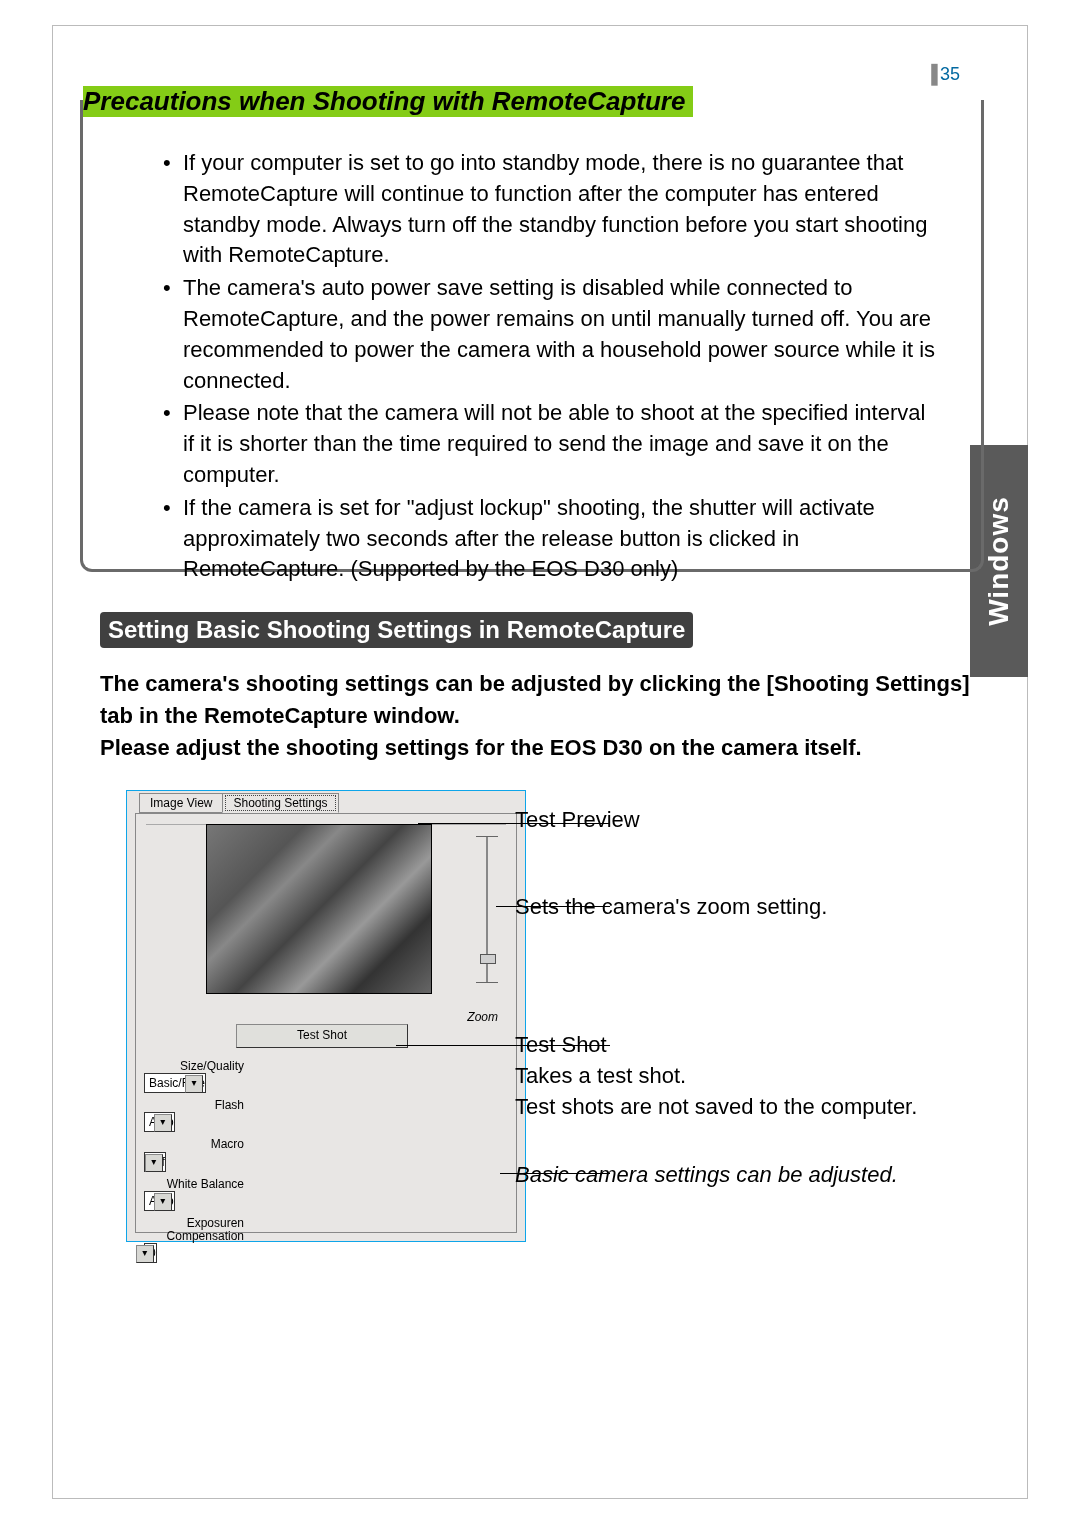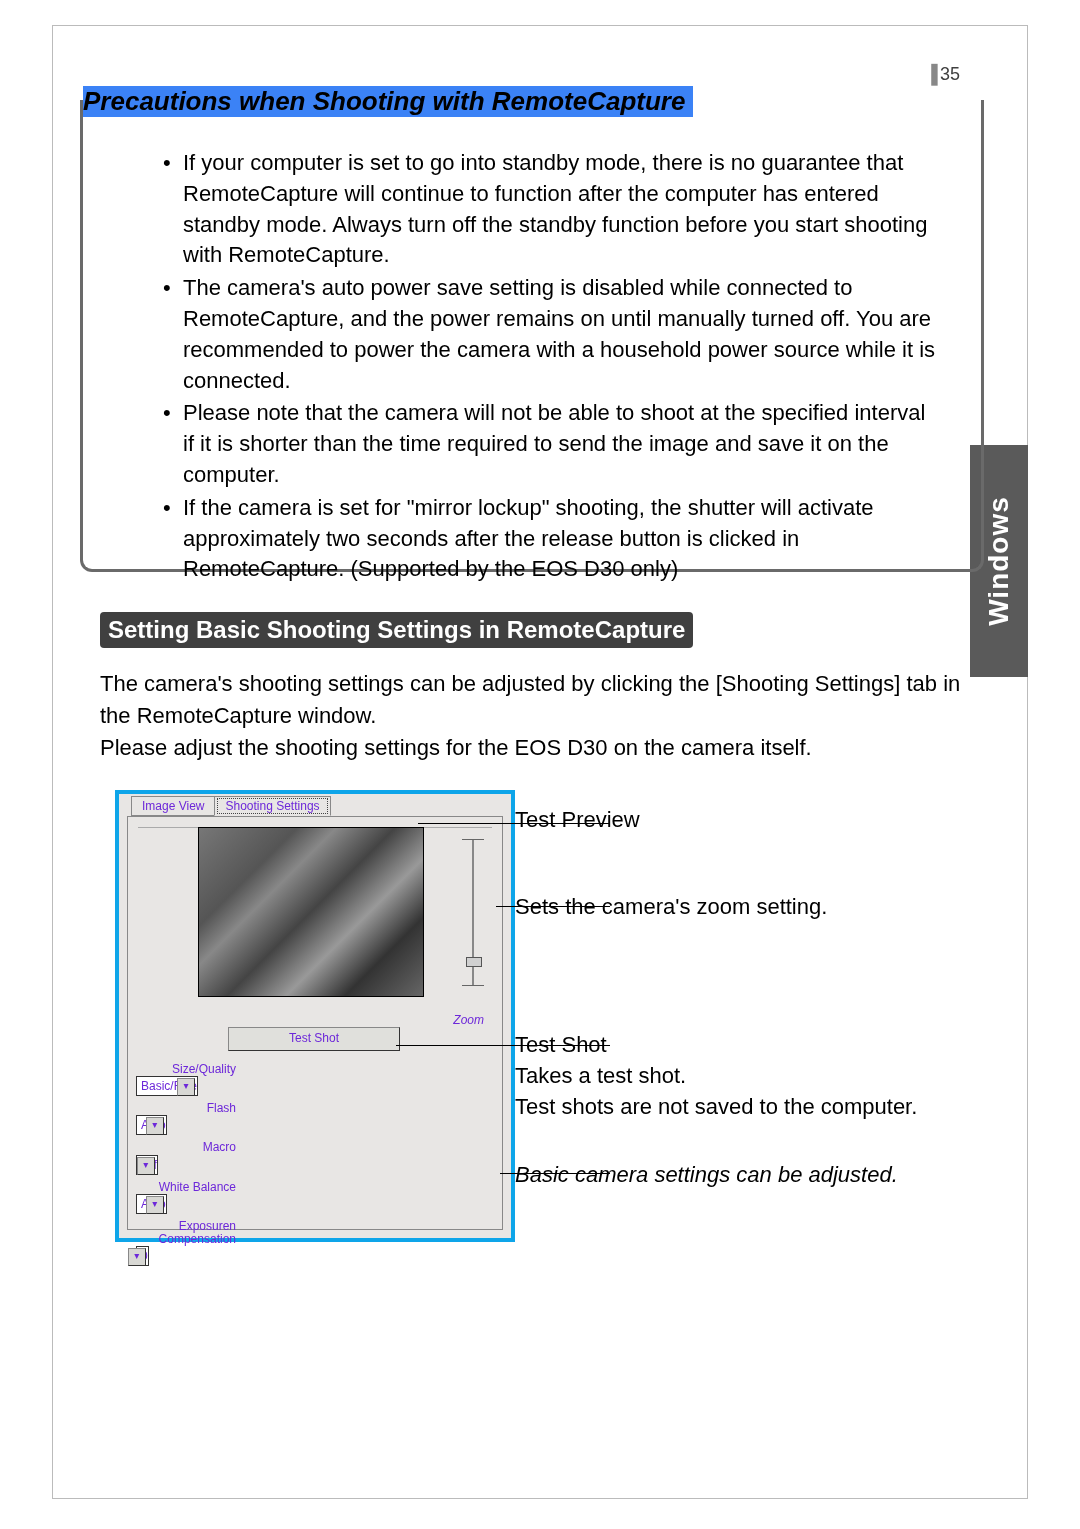--- a/index.html
+++ b/index.html
@@ -24,21 +24,21 @@
     width: 976px;
     height: 1474px;
     border: 1px solid #bbb;
     box-sizing: border-box;
   }
   .page-num {
     position: absolute;
     right: 120px;
     top: 64px;
     font-size: 18px;
-    color: #404040;
+    color: #0369a1;
   }
   .page-num::before {
     content: "\258C ";
     color: #888;
     letter-spacing: -4px;
   }
   .side-tab {
     position: absolute;
     right: 52px;
     top: 445px;
@@ -80,21 +80,21 @@
     top: 0;
     height: 28px;
   }
   .precautions .title {
     position: absolute;
     left: 3px;
     top: -14px;
     font-size: 26px;
     font-weight: bold;
     font-style: italic;
-    background: #3b82f6;
+    background: #84cc16;
     padding-right: 8px;
     text-align: right;
   }
   .precautions .top-border {
     position: absolute;
     left: -3px;
     top: 0;
     height: 3px;
     width: calc(100% + 6px);
     background: #6a6a6a;
@@ -131,35 +131,36 @@
     padding: 4px 8px 4px 8px;
     border-radius: 4px;
   }
   .body-text {
     position: absolute;
     left: 100px;
     top: 668px;
     width: 880px;
     font-size: 22px;
     line-height: 1.45;
+    font-weight: bold;
   }
 
   
   .screenshot {
     position: absolute;
-    left: 115px;
+    left: 126px;
     top: 790px;
     width: 400px;
     height: 452px;
-    border: 4px solid #0ea5e9;
+    border: 1px solid #0ea5e9;
     background: #e8e6e4;
     box-sizing: border-box;
     font-family: "MS Sans Serif", Tahoma, sans-serif;
     font-size: 13px;
-    color: #6d28d9;
+    color: #000000;
   }
   .screenshot .tabs {
     position: absolute;
     left: 12px;
     top: 2px;
     display: flex;
   }
   .screenshot .tab {
     border: 1px solid #888;
     background: #e8e6e4;
@@ -337,21 +338,21 @@
 
   <div class="precautions">
     <div class="top-border"></div>
     <div class="title-wrap">
       <span class="title">Precautions when Shooting with RemoteCapture</span>
     </div>
     <ul>
       <li>If your computer is set to go into standby mode, there is no guarantee that RemoteCapture will continue to function after the computer has entered standby mode. Always turn off the standby function before you start shooting with RemoteCapture.</li>
       <li>The camera's auto power save setting is disabled while connected to RemoteCapture, and the power remains on until manually turned off. You are recommended to power the camera with a household power source while it is connected.</li>
       <li>Please note that the camera will not be able to shoot at the specified interval if it is shorter than the time required to send the image and save it on the computer.</li>
-      <li>If the camera is set for "mirror lockup" shooting, the shutter will activate approximately two seconds after the release button is clicked in RemoteCapture. (Supported by the EOS D30 only)</li>
+      <li>If the camera is set for "adjust lockup" shooting, the shutter will activate approximately two seconds after the release button is clicked in RemoteCapture. (Supported by the EOS D30 only)</li>
     </ul>
   </div>
 
   <div class="section-heading">Setting Basic Shooting Settings in RemoteCapture</div>
 
   <div class="body-text" style="white-space: pre-line;">The camera's shooting settings can be adjusted by clicking the [Shooting Settings] tab in the RemoteCapture window.
 Please adjust the shooting settings for the EOS D30 on the camera itself.</div>
 
   <div class="screenshot">
     <div class="tabs">

